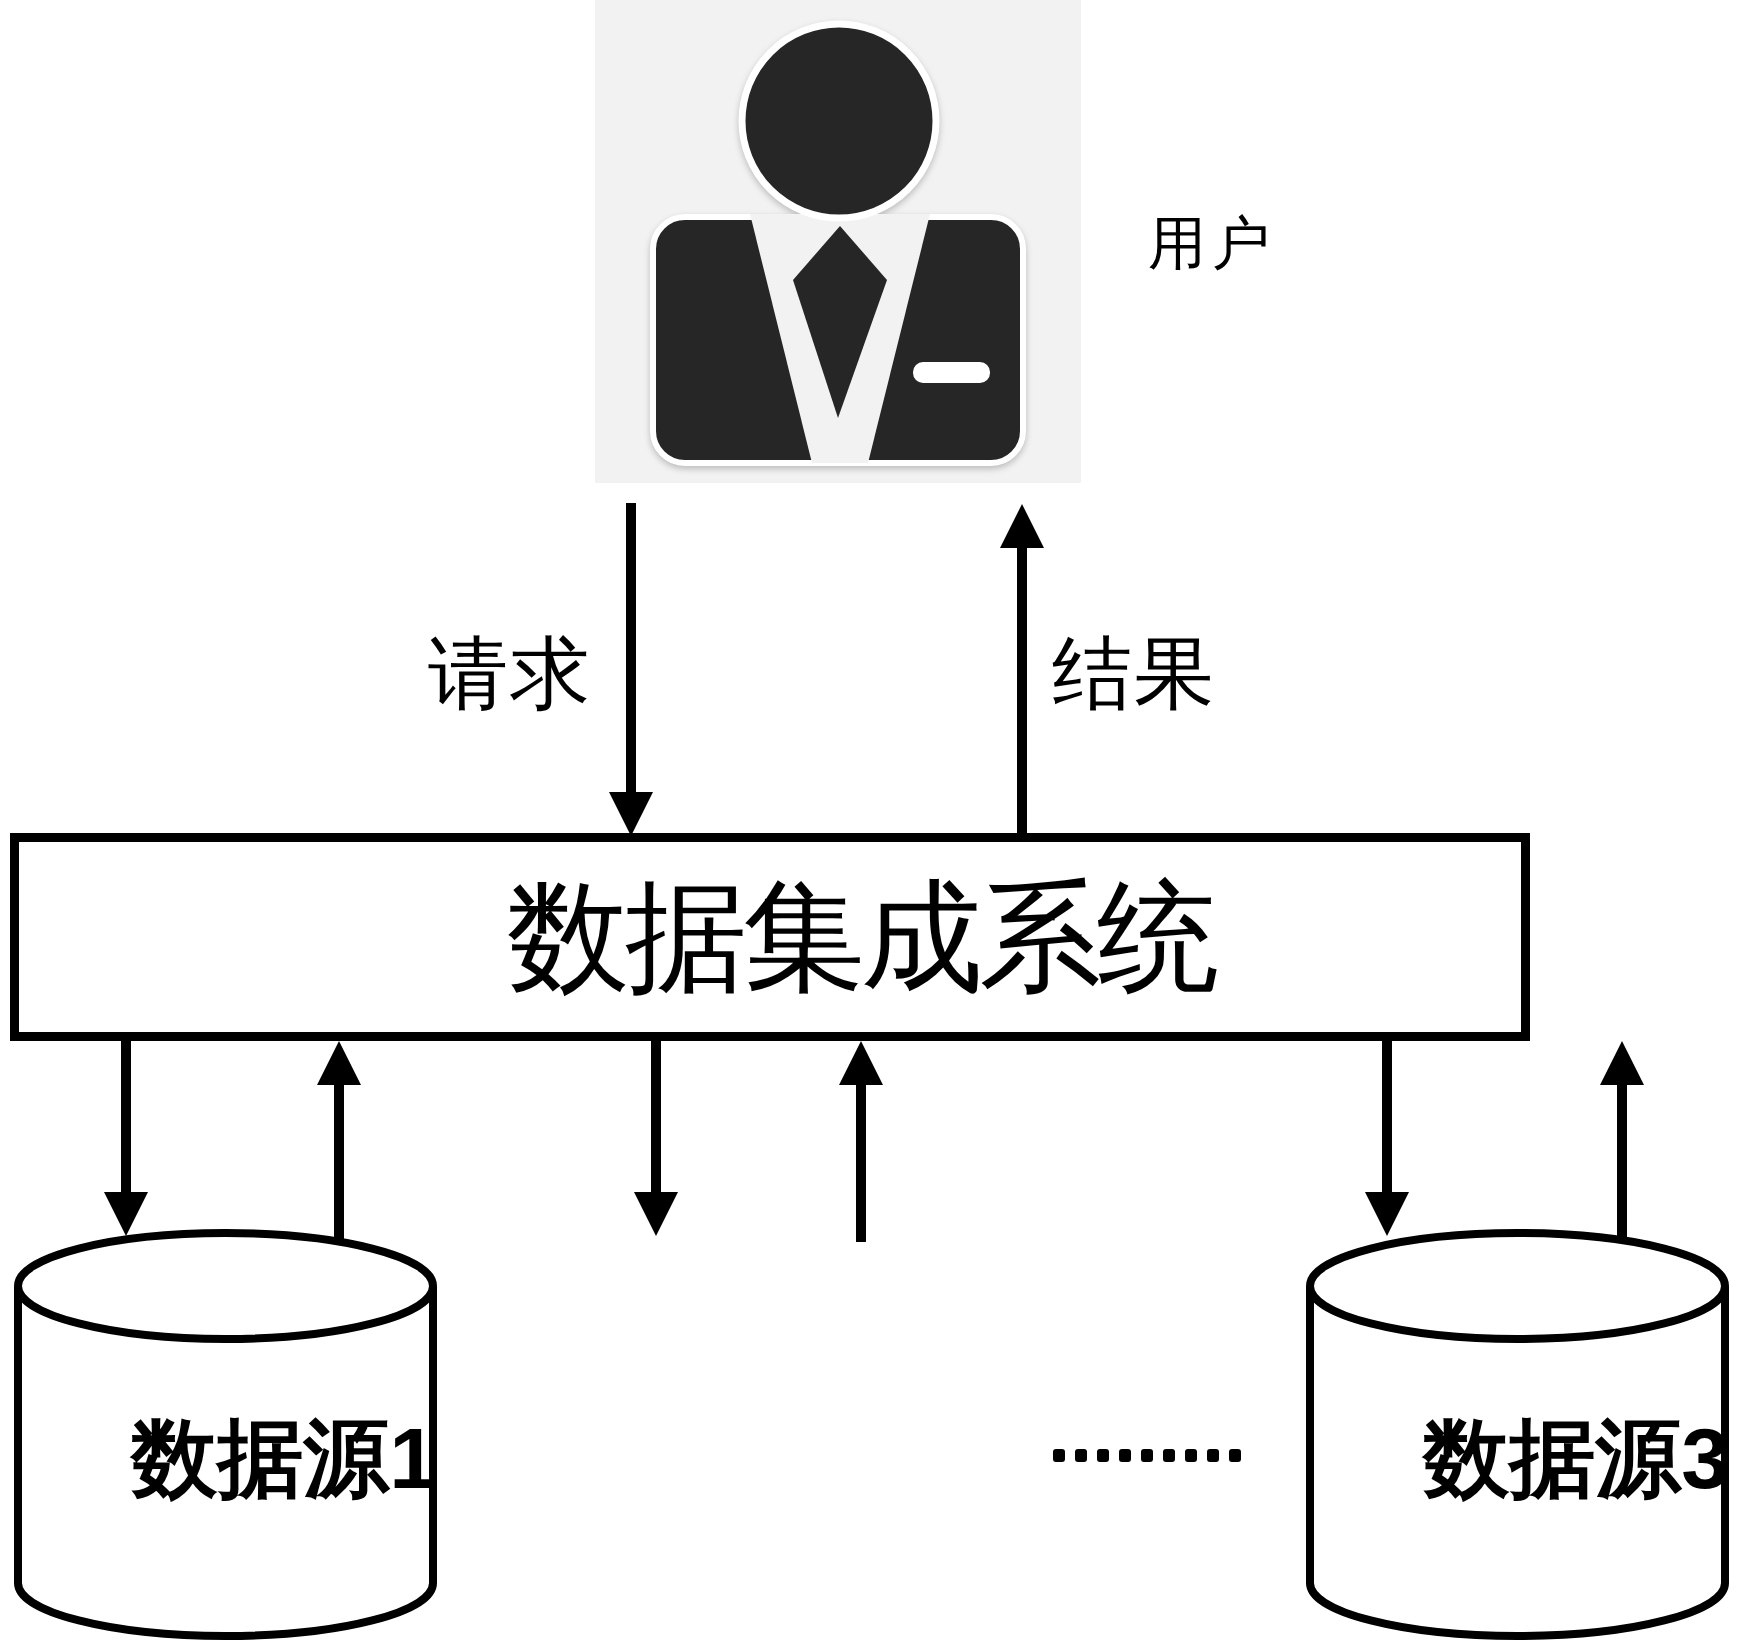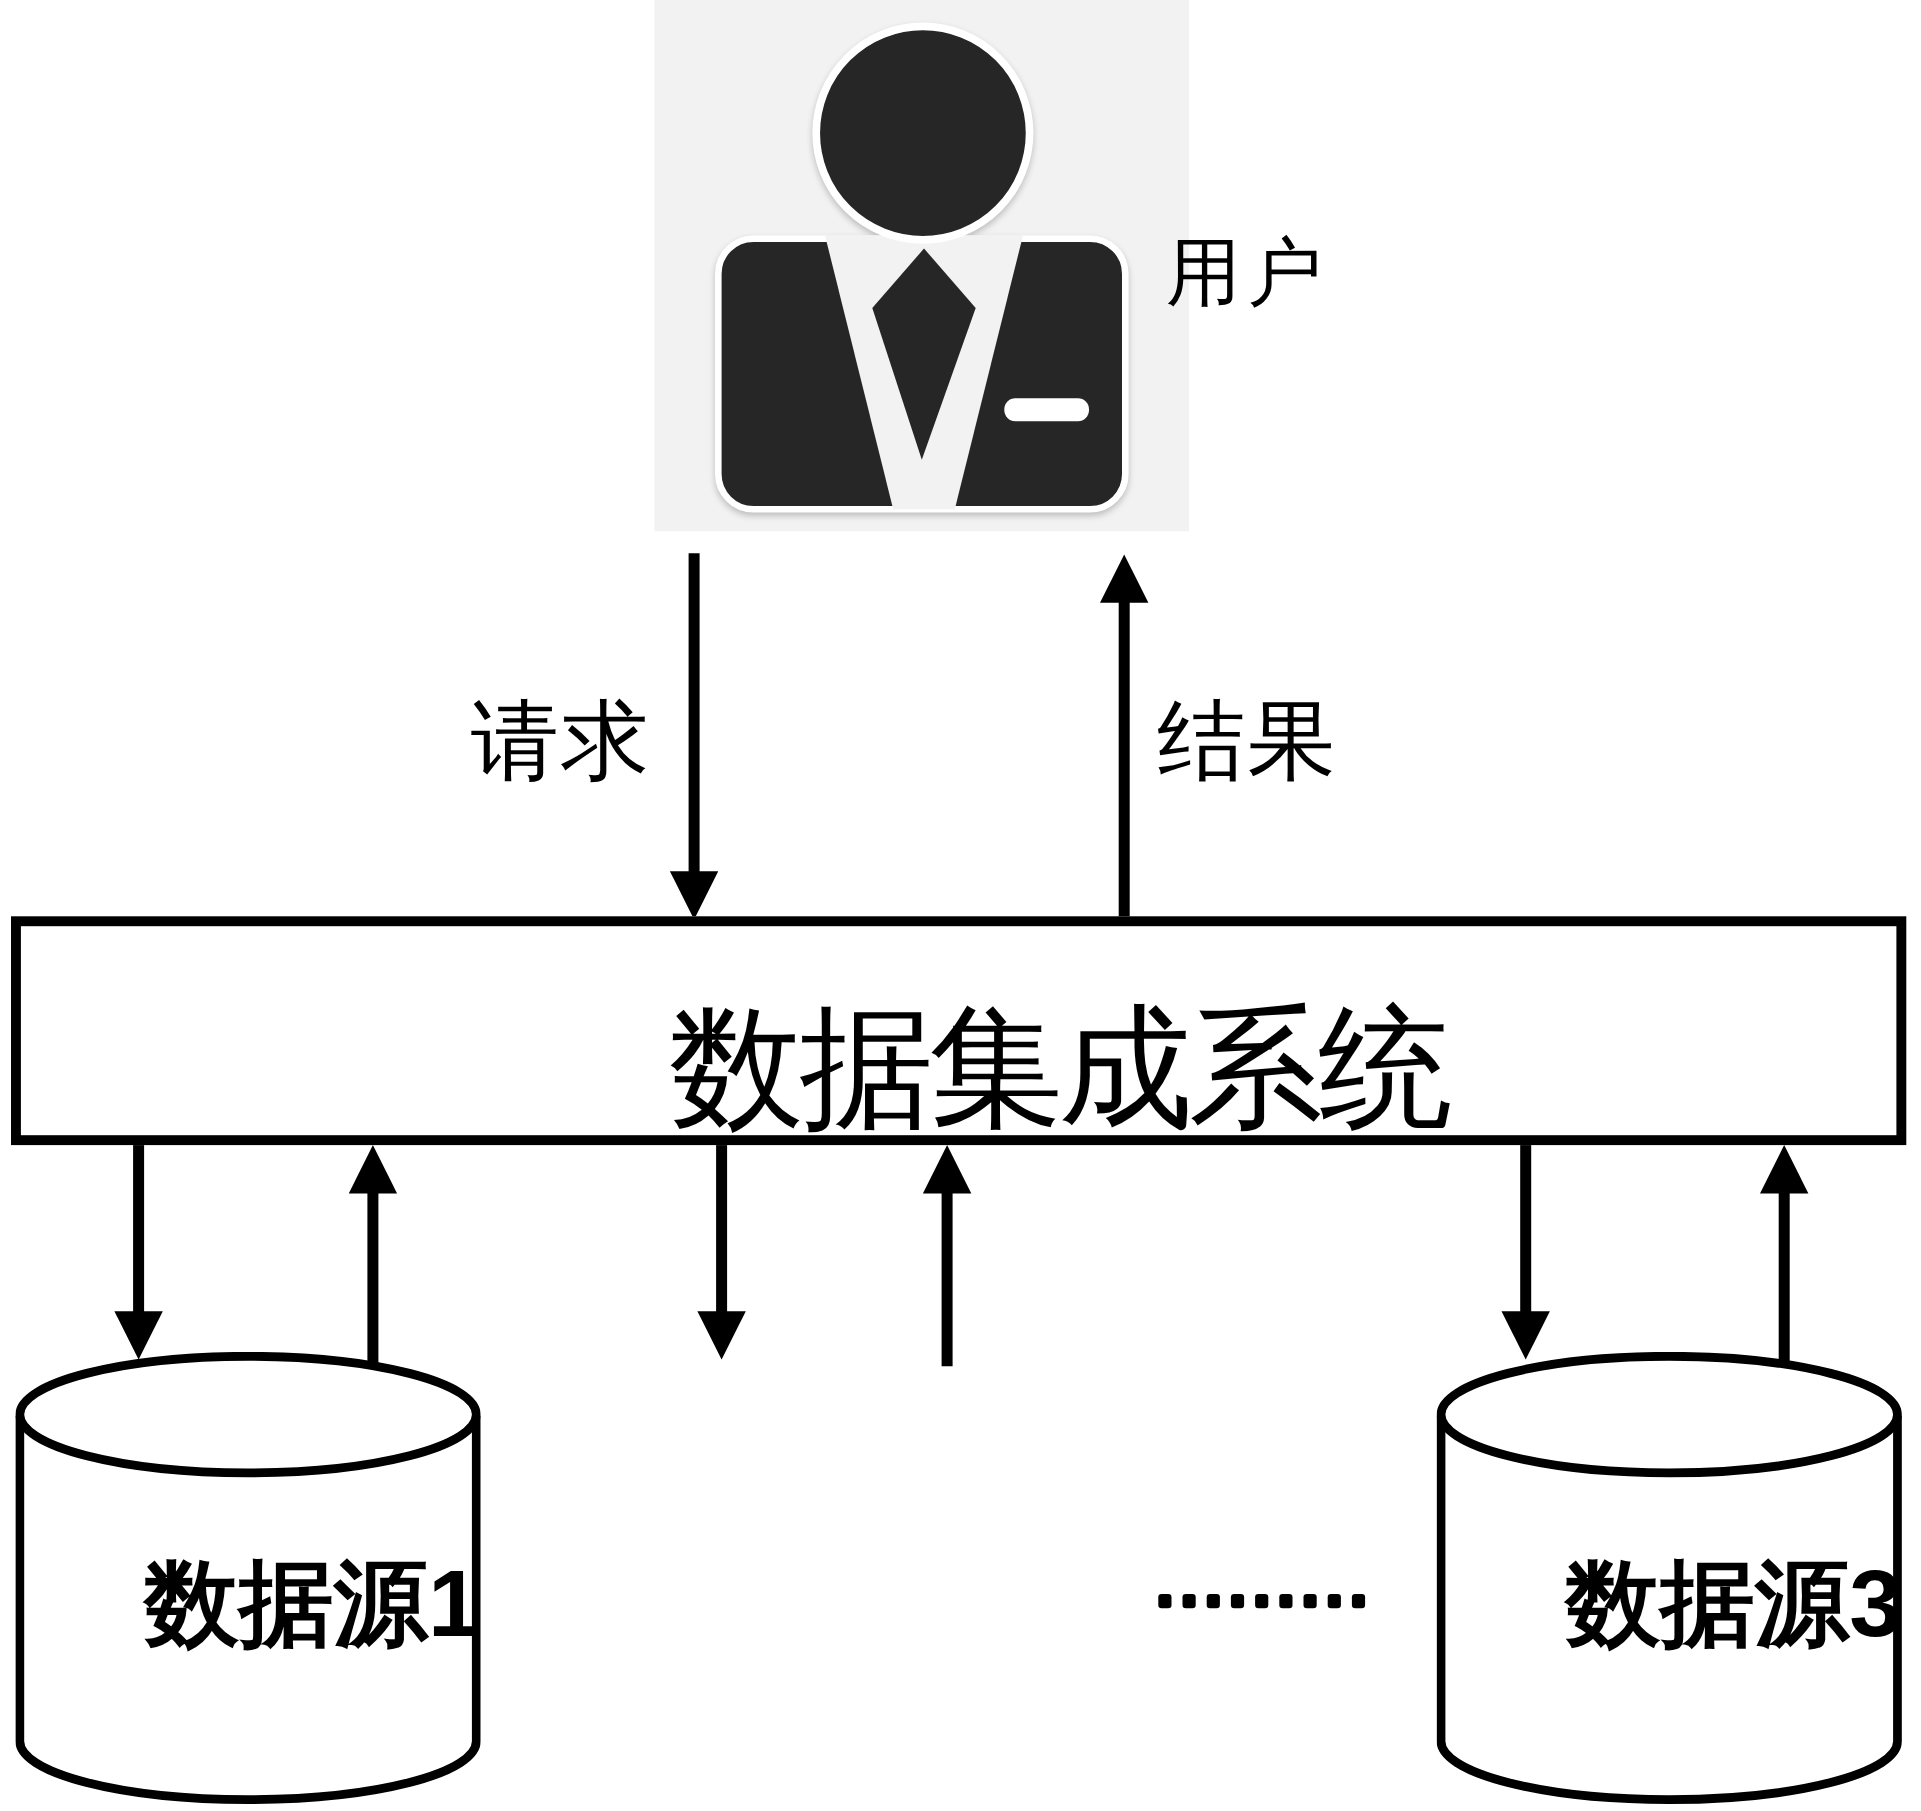--- a/index.html
+++ b/index.html
@@ -25,34 +25,34 @@
     background:var(--panel);
   }
   .user-panel svg{display:block;width:100%;height:100%;
     filter:drop-shadow(0 3px 3px rgba(0,0,0,0.22));}
 
   
   .cn-label{
     line-height:1;white-space:nowrap;color:var(--ink);
     font-family:"Liberation Sans","DejaVu Sans",sans-serif;
   }
-  .user-label{left:1060px;top:214px;font-size:68px;letter-spacing:6px;text-align:center;}
+  .user-label{left:1148px;top:214px;font-size:58px;letter-spacing:6px;text-align:center;}
   .request-label{left:428px;top:634px;font-size:80px;letter-spacing:2px;}
   .result-label{left:1052px;top:634px;font-size:80px;letter-spacing:2px;}
 
   
   .arrows{left:0;top:0;width:1746px;height:1646px;pointer-events:none;}
   .arrows line{stroke:var(--ink);stroke-width:10;}
 
   
   .system-box{
-    left:10px;top:833px;width:1723px;height:208px;
+    left:10px;top:833px;width:1520px;height:208px;
     box-sizing:border-box;border:9px solid var(--ink);
     background:var(--paper);
-    display:flex;align-items:flex-end;justify-content:center;
+    display:flex;align-items:center;justify-content:center;
     padding-left:182px;
   }
   .system-title{
     font-size:122px;letter-spacing:-4px;line-height:1;
     white-space:nowrap;color:var(--ink);
   }
 
   
   .cylinder{width:423px;height:414px;top:1229px;}
   .cylinder svg{display:block;width:100%;height:100%;}

